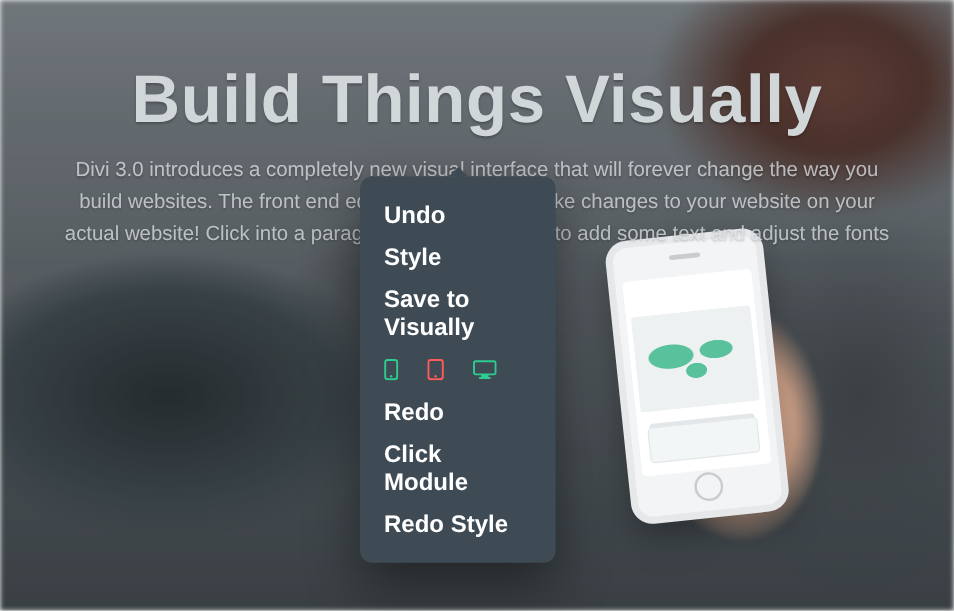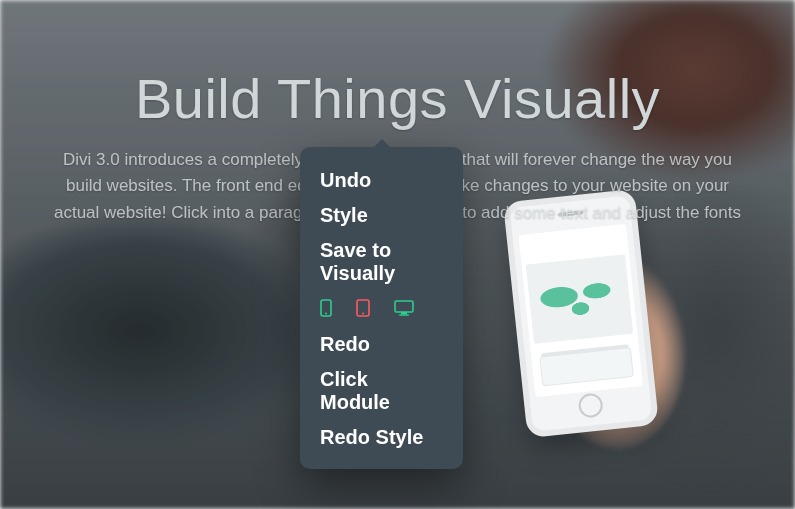--- a/index.html
+++ b/index.html
@@ -98,22 +98,22 @@
   }
 
   
   .hero {
     position:absolute;
     left:0; right:0;
     text-align:center;
     pointer-events:none;
   }
   .hero h1{
-    margin:16px; padding-top:50px;
-    font-weight:400;
+    margin:0; padding-top:50px;
+    font-weight:700;
     font-size:56px;
     letter-spacing:0.5px;
     color:#d1d6d9;
     text-shadow:0 1px 2px rgba(0,0,0,0.25);
   }
   .hero p{
     margin:14px auto 0;
     max-width:690px;
     font-size:17px;
     line-height:1.55;

